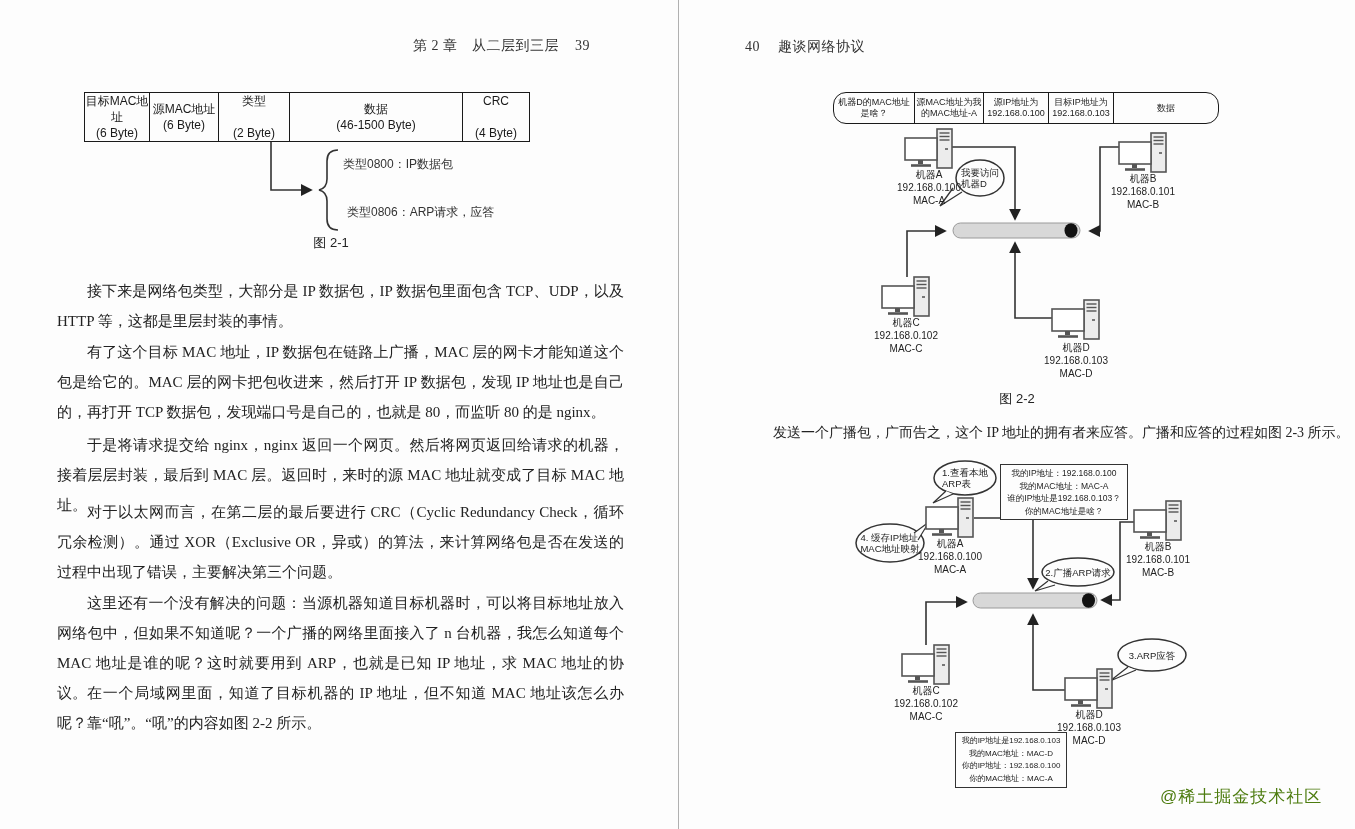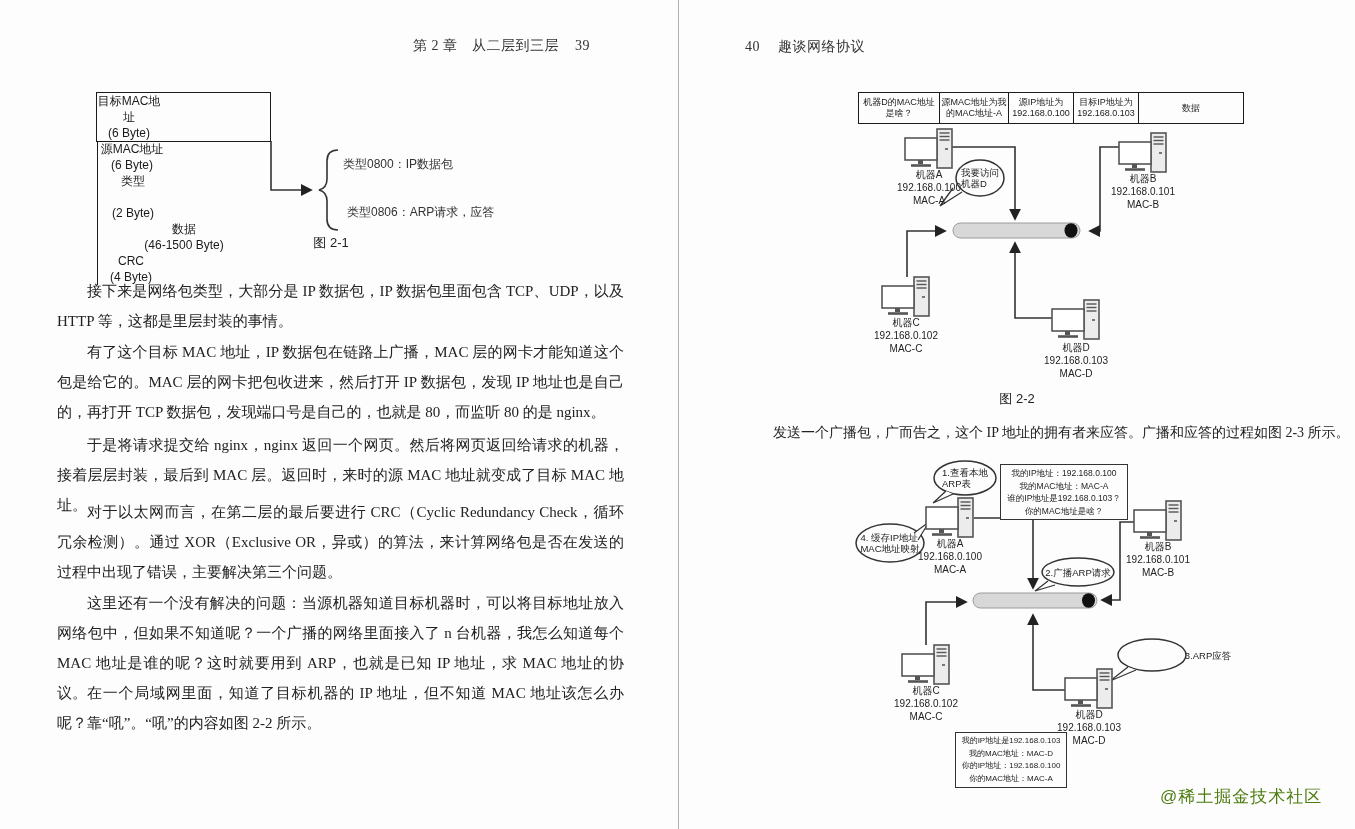--- a/index.html
+++ b/index.html
@@ -63,21 +63,21 @@
       </marker>
     </defs>
   </svg>
 
   <div class="gutter"></div>
 
   <div class="hdr" style="left:250px;top:37px;width:340px;text-align:right;">
     <span>第 2 章　从二层到三层</span><span class="pgnum">39</span>
   </div>
 
-  <div class="ftable t21" style="left:96px;top:92px;height:48px;flex-direction:column;">
+  <div class="ftable t21" style="left:84px;top:92px;height:48px;">
     <div class="cell" style="width:64px;">
       <div>目标MAC地址</div>
       <div>(6 Byte)</div>
     </div>
     <div class="cell" style="width:68px;">
       <div>源MAC地址</div>
       <div>(6 Byte)</div>
     </div>
     <div class="cell" style="width:70px;gap:16px;">
       <div>类型</div>
@@ -101,21 +101,21 @@
   <div class="para" style="top:337px;">有了这个目标 MAC 地址，IP 数据包在链路上广播，MAC 层的网卡才能知道这个包是给它的。MAC 层的网卡把包收进来，然后打开 IP 数据包，发现 IP 地址也是自己的，再打开 TCP 数据包，发现端口号是自己的，也就是 80，而监听 80 的是 nginx。</div>
   <div class="para" style="top:430px;">于是将请求提交给 nginx，nginx 返回一个网页。然后将网页返回给请求的机器，接着层层封装，最后到 MAC 层。返回时，来时的源 MAC 地址就变成了目标 MAC 地址。</div>
   <div class="para" style="top:497px;">对于以太网而言，在第二层的最后要进行 CRC（Cyclic Redundancy Check，循环冗余检测）。通过 XOR（Exclusive OR，异或）的算法，来计算网络包是否在发送的过程中出现了错误，主要解决第三个问题。</div>
   <div class="para" style="top:588px;">这里还有一个没有解决的问题：当源机器知道目标机器时，可以将目标地址放入网络包中，但如果不知道呢？一个广播的网络里面接入了 n 台机器，我怎么知道每个 MAC 地址是谁的呢？这时就要用到 ARP，也就是已知 IP 地址，求 MAC 地址的协议。</div>
   <div class="para" style="top:678px;">在一个局域网里面，知道了目标机器的 IP 地址，但不知道 MAC 地址该怎么办呢？靠“吼”。“吼”的内容如图 2-2 所示。</div>
 
   <div class="hdr" style="left:745px;top:38px;">
     <span>40</span><span class="title">趣谈网络协议</span>
   </div>
 
-  <div class="ftable t22" style="left:858px;top:92px;height:30px;">
+  <div class="ftable t22" style="left:833px;top:92px;height:30px;border-radius:13px;">
     <div class="cell" style="width:80px;">机器D的MAC地址是啥？</div>
     <div class="cell" style="width:68px;">源MAC地址为我的MAC地址-A</div>
     <div class="cell" style="width:64px;">源IP地址为192.168.0.100</div>
     <div class="cell" style="width:64px;">目标IP地址为192.168.0.103</div>
     <div class="cell" style="width:104px;">数据</div>
   </div>
 
   <svg class="overlay" width="1355" height="829">
 
     <polyline points="271,141 271,190 311,190" fill="none" stroke="#333" stroke-width="1.6" marker-end="url(#ah)"></polyline>
@@ -185,21 +185,21 @@
   </div>
   <div class="caption" style="left:977px;top:390px;">图 2-2</div>
 
   <div class="para-r">发送一个广播包，广而告之，这个 IP 地址的拥有者来应答。广播和应答的过程如图 2-3 所示。</div>
 
   <div class="bubble-txt" style="left:965px;top:478px;">
     <div>1.查看本地</div>
     <div>ARP表</div>
   </div>
   <div class="bubble-txt" style="left:1078px;top:572px;">2.广播ARP请求</div>
-  <div class="bubble-txt" style="left:1208px;top:655px;">3.ARP应答</div>
+  <div class="bubble-txt" style="left:1152px;top:655px;">3.ARP应答</div>
   <div class="bubble-txt" style="left:890px;top:543px;">
     <div>4. 缓存IP地址</div>
     <div>MAC地址映射</div>
   </div>
 
   <div class="dbox reqbox" style="left:1000px;top:464px;width:126px;height:54px;">
     <div>我的IP地址：192.168.0.100</div>
     <div>我的MAC地址：MAC-A</div>
     <div>谁的IP地址是192.168.0.103？</div>
     <div>你的MAC地址是啥？</div>

